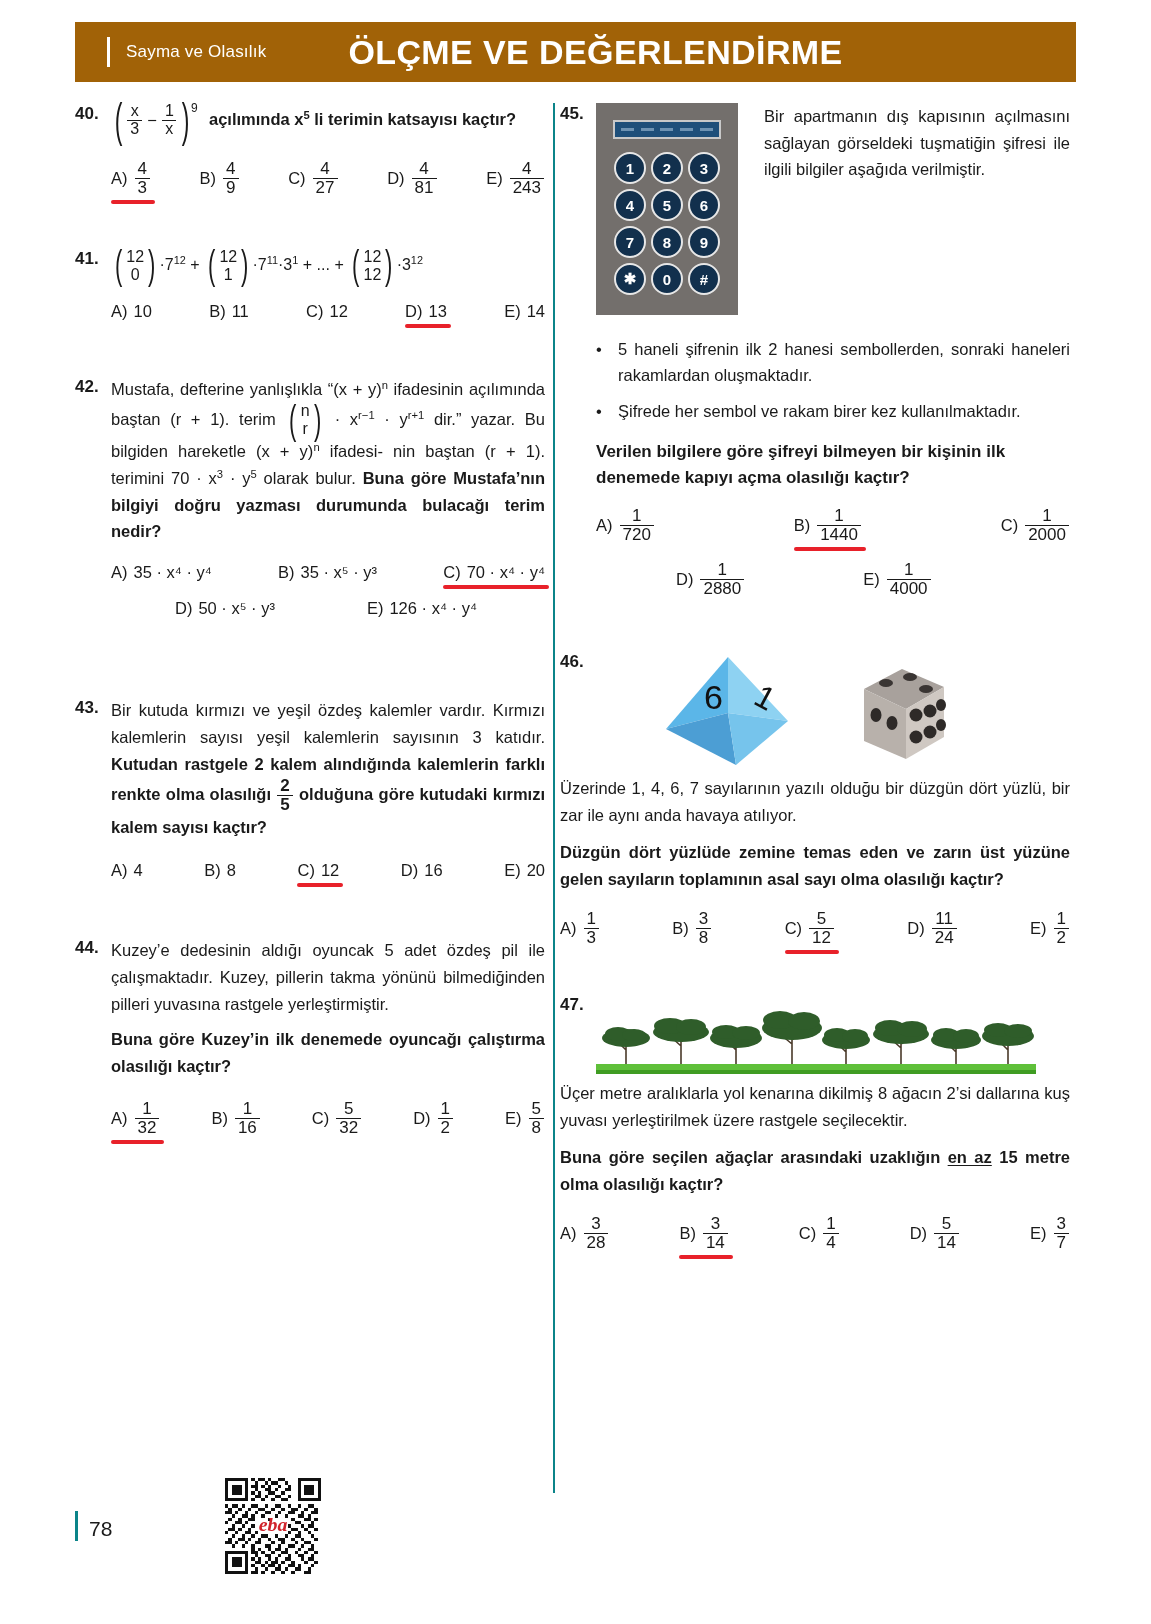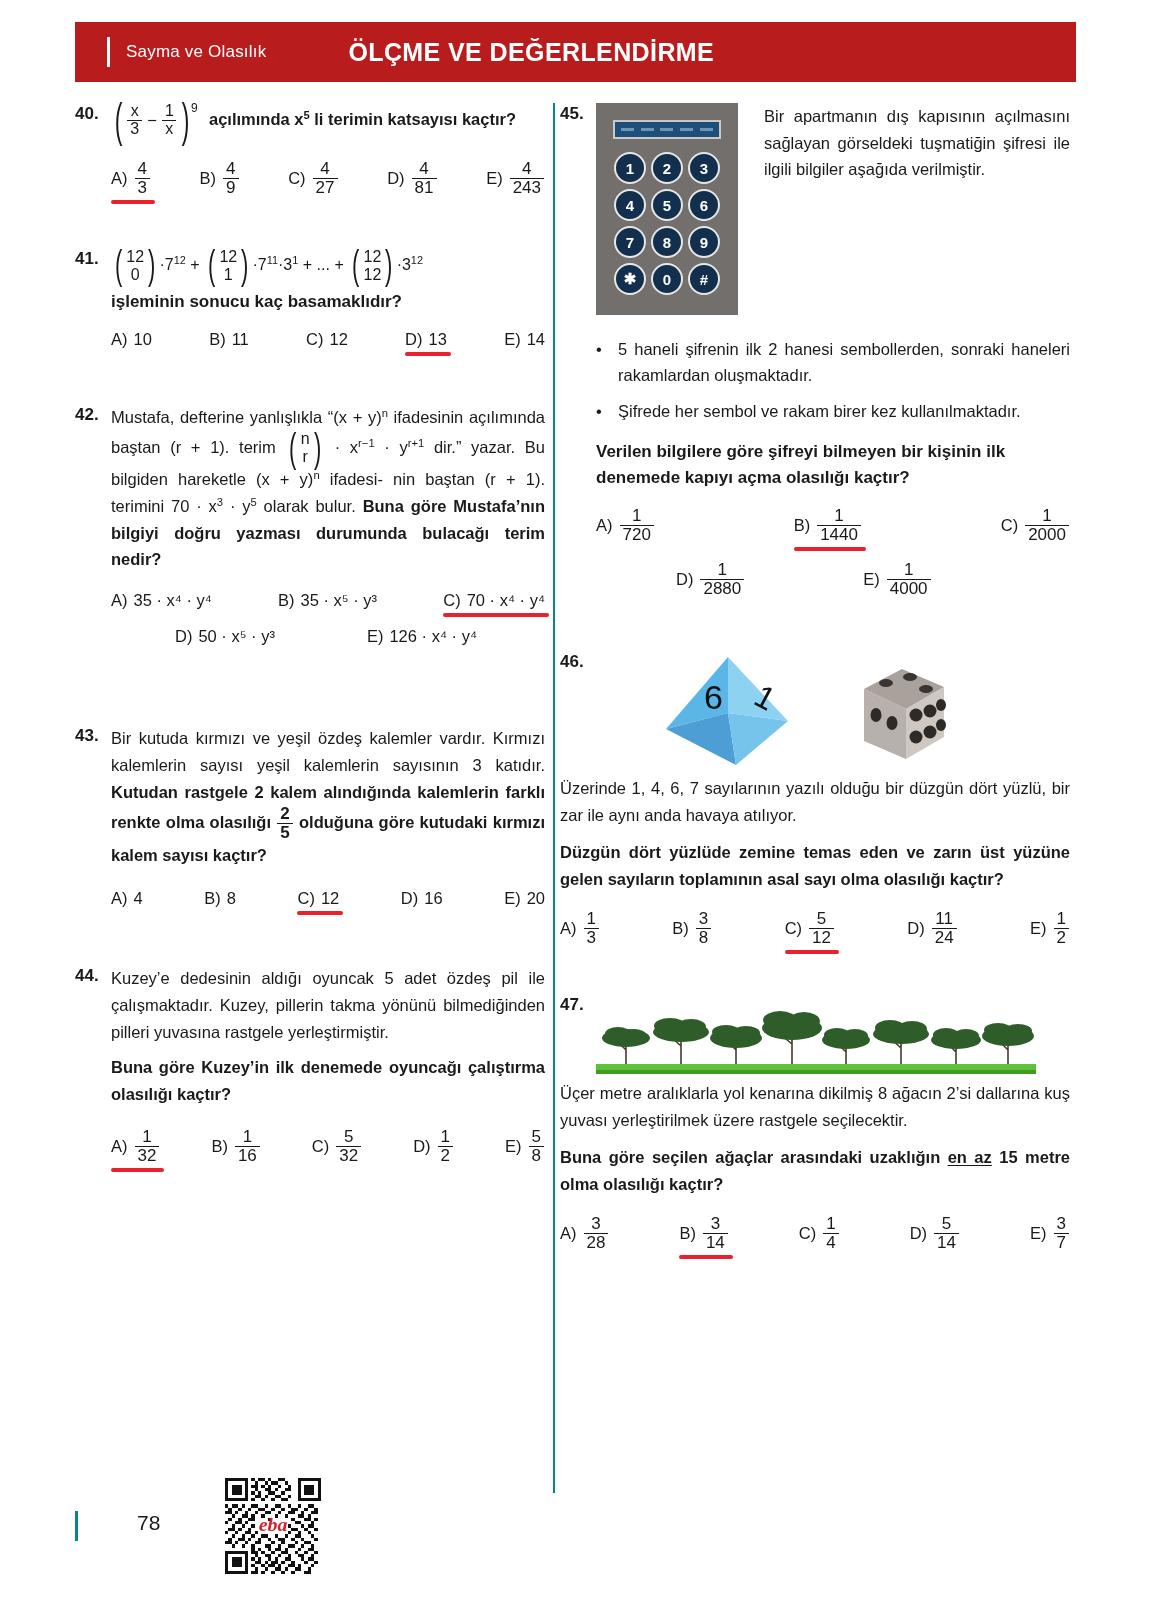--- a/index.html
+++ b/index.html
@@ -10,39 +10,39 @@
     color: #1a1a1a;
     position: relative;
     overflow: hidden;
   }
 
   
   .header {
     position: absolute;
     left: 75px; top: 22px;
     width: 1001px; height: 60px;
-    background: #b91c1c;
+    background: #a16207;
     display: flex;
     align-items: center;
   }
   .header-tick {
     width: 3px; height: 30px;
     background: #ffffff;
     margin-left: 32px;
   }
   .header-sub {
     color: #ffffff;
     font-size: 17px;
     margin-left: 16px;
     letter-spacing: .2px;
     white-space: nowrap;
   }
   .header-title {
     color: #ffffff;
-    font-size: 25px;
+    font-size: 34px;
     font-weight: bold;
     letter-spacing: .4px;
     margin-left: 82px;
     white-space: nowrap;
   }
 
   
   .col {
     position: absolute;
     top: 103px;
@@ -212,21 +212,21 @@
   .trees { width: 440px; height: 82px; }
 
   
   .footer {
     position: absolute;
     left: 75px; top: 1478px;
     width: 470px;
     display: flex;
     align-items: center;
   }
-  .pg-wrap { display: flex; align-items: flex-start; width: 150px; gap: 48px; }
+  .pg-wrap { display: flex; align-items: flex-end; width: 150px; }
   .pg-tick { width: 3px; height: 30px; background: #0b8489; }
   .pg-num { font-size: 21px; margin-left: 11px; }
   .qr-box { width: 96px; height: 96px; position: relative; }
   .qr-text { font-size: 14.5px; line-height: 1.5; margin-left: 12px; }
 </style>
 </head>
 <body>
 
 <div class="header">
   <div class="header-tick"></div>
@@ -322,23 +322,20 @@
         <span>+</span> <span>...</span> <span>+</span>
         <span class="binom">
           <span class="par">(</span>
           <span class="stack">
             <span>12</span>
             <span>12</span>
           </span>
           <span class="par">)</span>
         </span><span>·</span><span><span>3</span><sup>12</sup></span>
       </div>
-    </div>
-    <div style="padding-left:36px;margin-top:8px;">
-      <b style="font-size:17px;">işleminin sonucu kaç basamaklıdır?</b>
     </div>
     <div class="opts center" style="margin-top:18px;">
       <div class="opt">
         <span>A)</span>
         <span>10</span>
       </div>
       <div class="opt">
         <span>B)</span>
         <span>11</span>
       </div>

